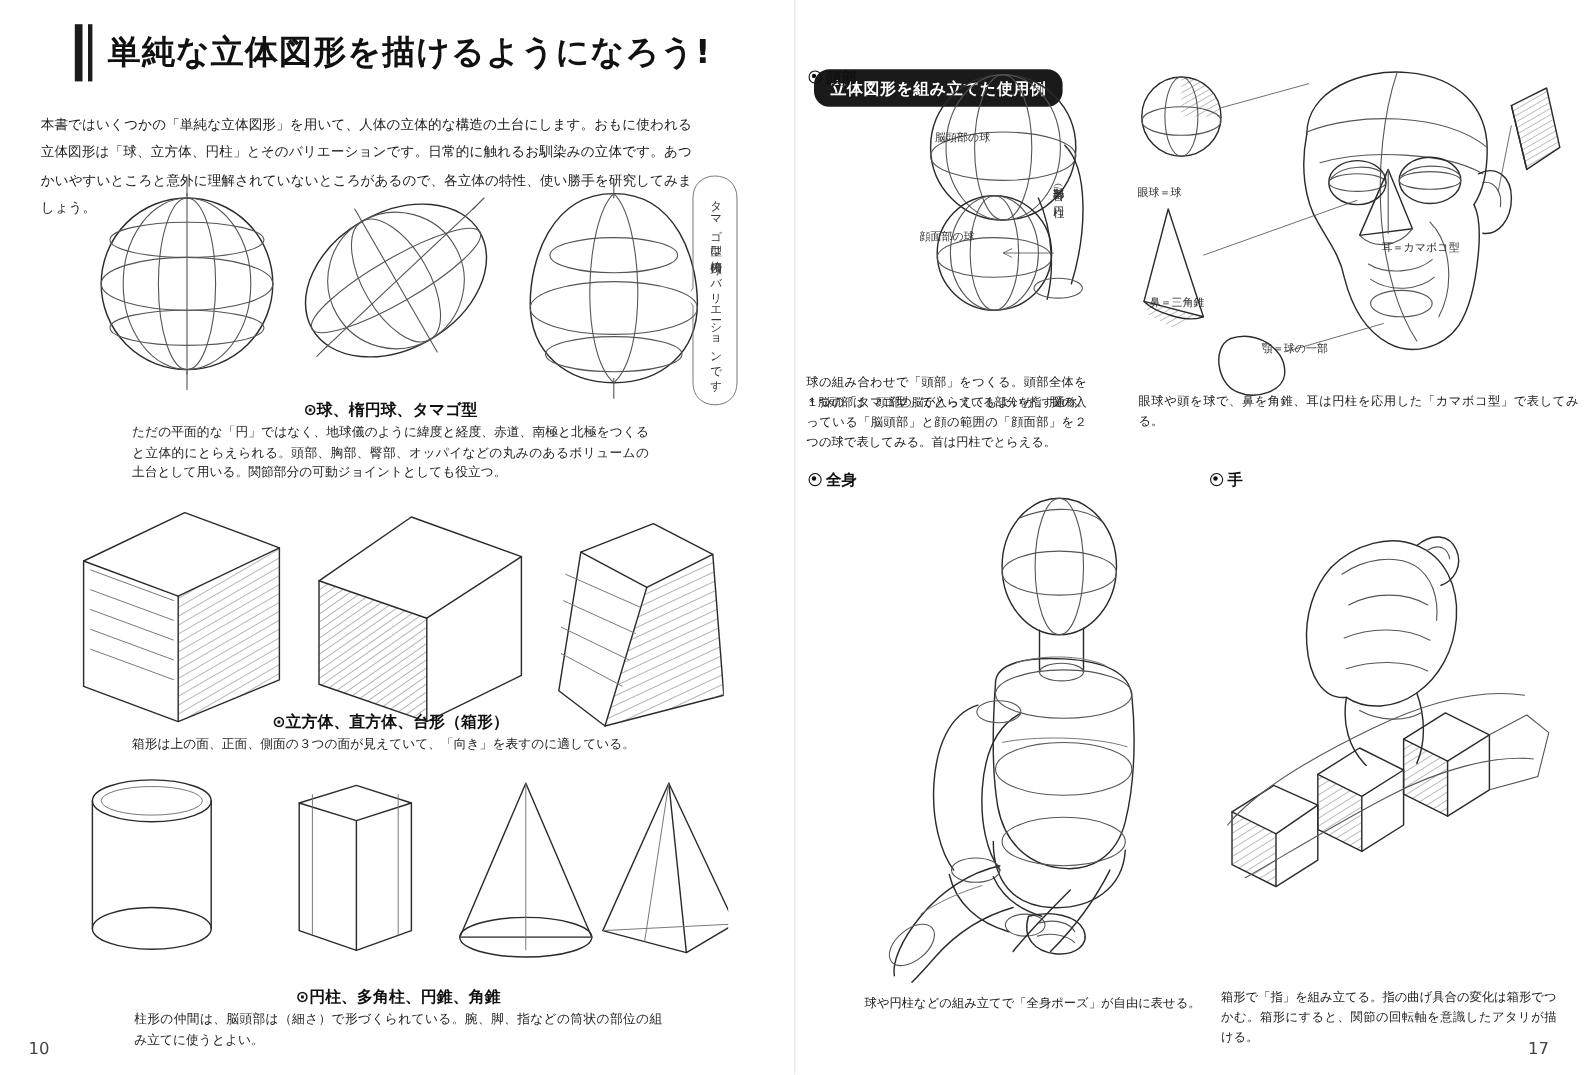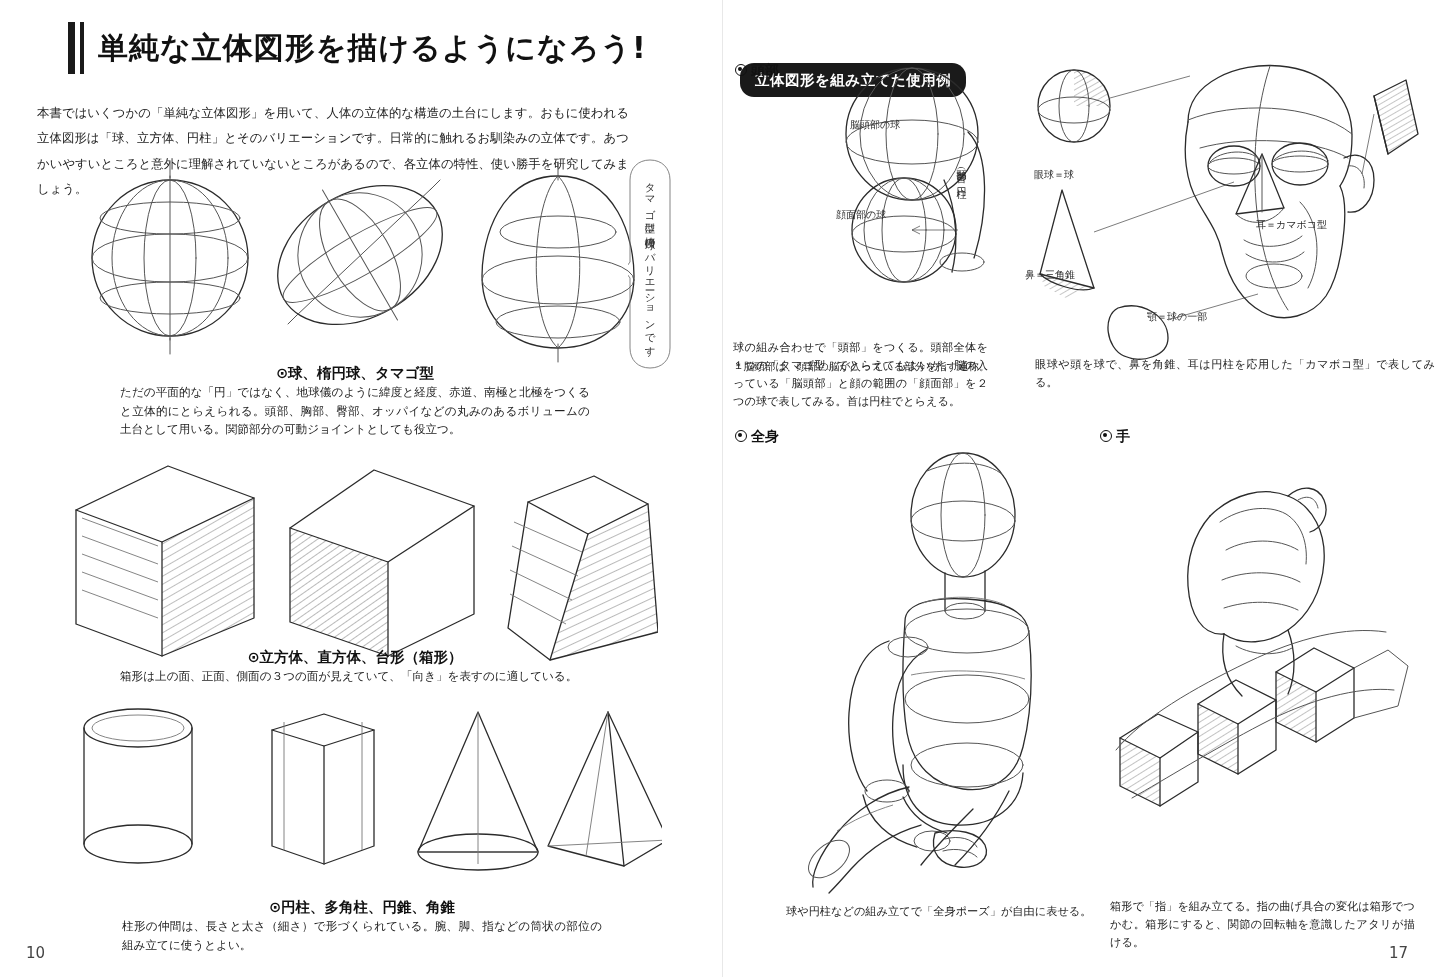--- a/index.html
+++ b/index.html
@@ -194,21 +194,21 @@
       <g>
         <path class="ink" d="M546 12 L486 146 L562 166 L606 140 Z"></path>
         <path class="ink" d="M546 12 L562 166"></path>
         <path class="ink-f" d="M486 146 L606 140"></path>
         <path class="ink-f" d="M546 12 L524 156"></path>
       </g>
     </svg>
 
     <div class="cap3">
       <div class="sec-head">⊙円柱、多角柱、円錐、角錐</div>
-      <div class="sec-body">柱形の仲間は、長さと太さ（細さ）で形づくられている。腕、脚、指などの筒状の部位の組み立てに使うとよい。</div>
+      <div class="sec-body">柱形の仲間は、脳頭部は（細さ）で形づくられている。腕、脚、指などの筒状の部位の組み立てに使うとよい。</div>
     </div>
 
     <div class="pgnum pg-left">10</div>
   </div>
 
   <div class="right">
     <div class="banner" style="left:18px;">立体図形を組み立てた使用例</div>
 
     <div class="sub" style="left:13px;top:62px;text-align:right;">
       <span class="dot"></span><span>頭部</span>
@@ -301,21 +301,21 @@
         <path class="ink-l" d="M278 140 C298 160 300 200 286 226"></path>
       </g>
 
       <path class="lead" d="M88 36 L168 14"></path>
       <path class="lead" d="M72 170 L212 120"></path>
       <path class="lead" d="M352 52 L340 112"></path>
       <path class="lead" d="M146 258 L236 232"></path>
     </svg>
 
     <div class="lbl" style="left:312px;top:168px;">眼球＝球</div>
-    <div class="lbl" style="left:303px;top:268px;text-align:right;">鼻＝三角錐</div>
+    <div class="lbl" style="left:323px;top:268px;text-align:right;">鼻＝三角錐</div>
     <div class="lbl" style="left:534px;top:218px;">耳＝カマボコ型</div>
     <div class="lbl" style="left:425px;top:310px;">顎＝球の一部</div>
 
     <div class="rcap" style="left:11px;top:300px;width:255px;margin-top:39px;">球の組み合わせで「頭部」をつくる。頭部全体を１つの「タマゴ型」でとらえてもよいが、脳の入っている「脳頭部」と顔の範囲の「顔面部」を２つの球で表してみる。首は円柱でとらえる。</div>
     <div class="rcap" style="left:11px;top:358px;width:310px;font-size:10.6px;">＊脳頭部は、頭部の脳が入っている部分を指す通称。</div>
     <div class="rcap" style="left:313px;top:356px;width:400px;">眼球や頭を球で、鼻を角錐、耳は円柱を応用した「カマボコ型」で表してみる。</div>
 
     <svg width="360" height="460" viewBox="0 0 360 460" style="position:absolute;left:55px;top:435px;">
 
       <ellipse class="ink" cx="186" cy="80" rx="52" ry="62"></ellipse>

